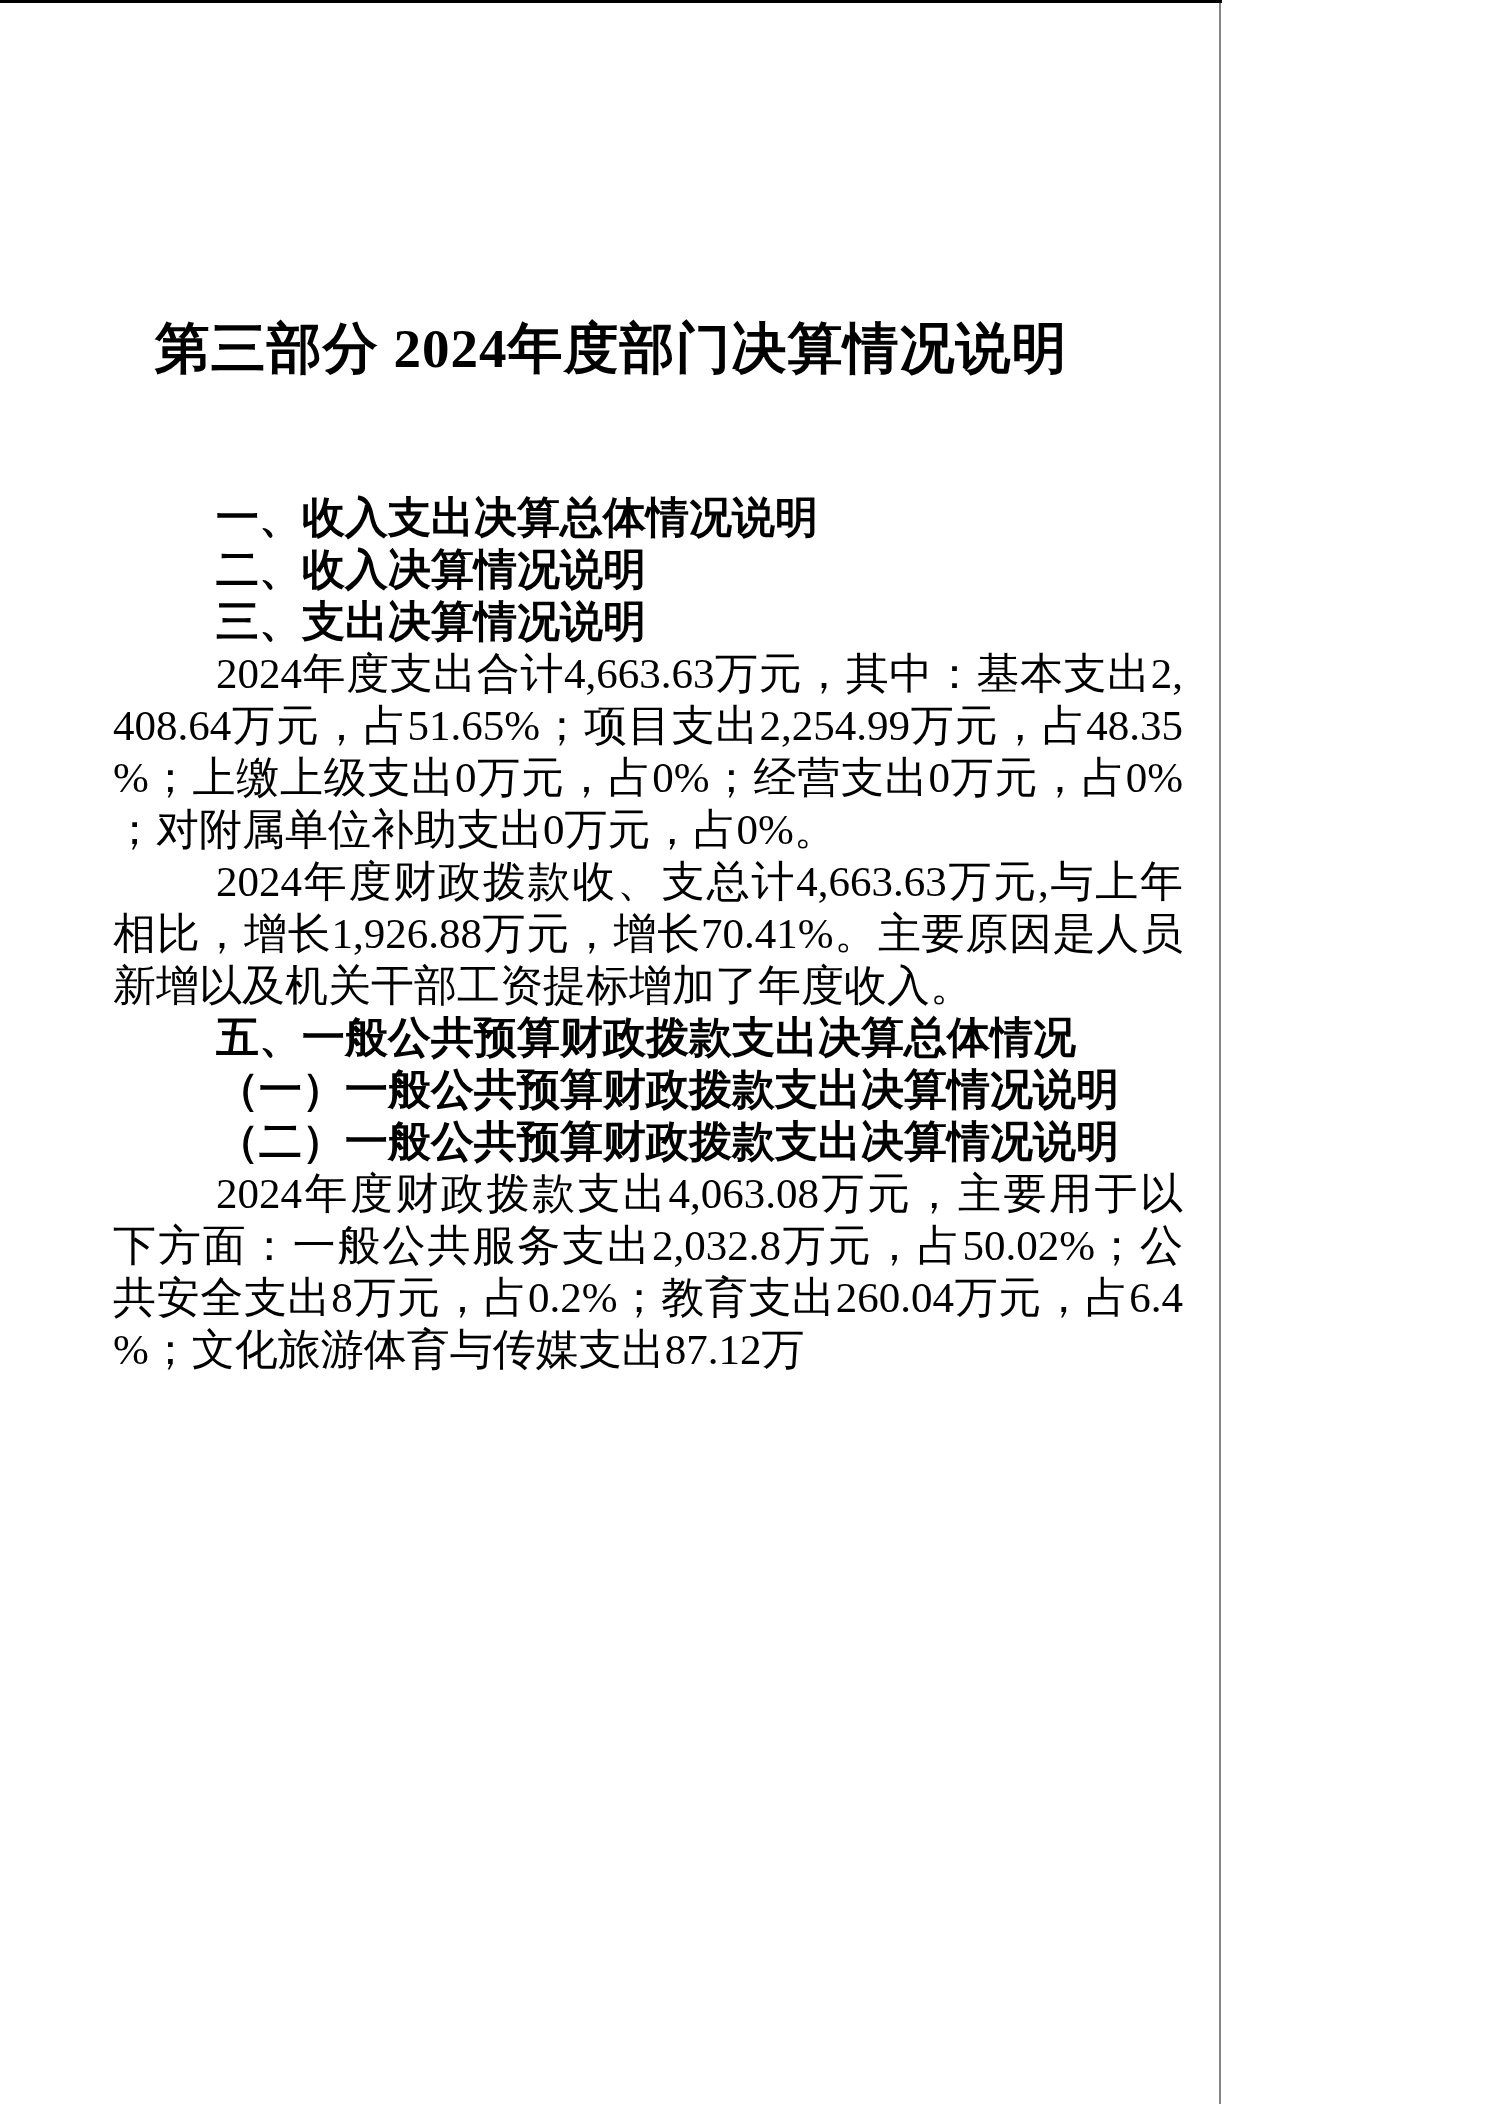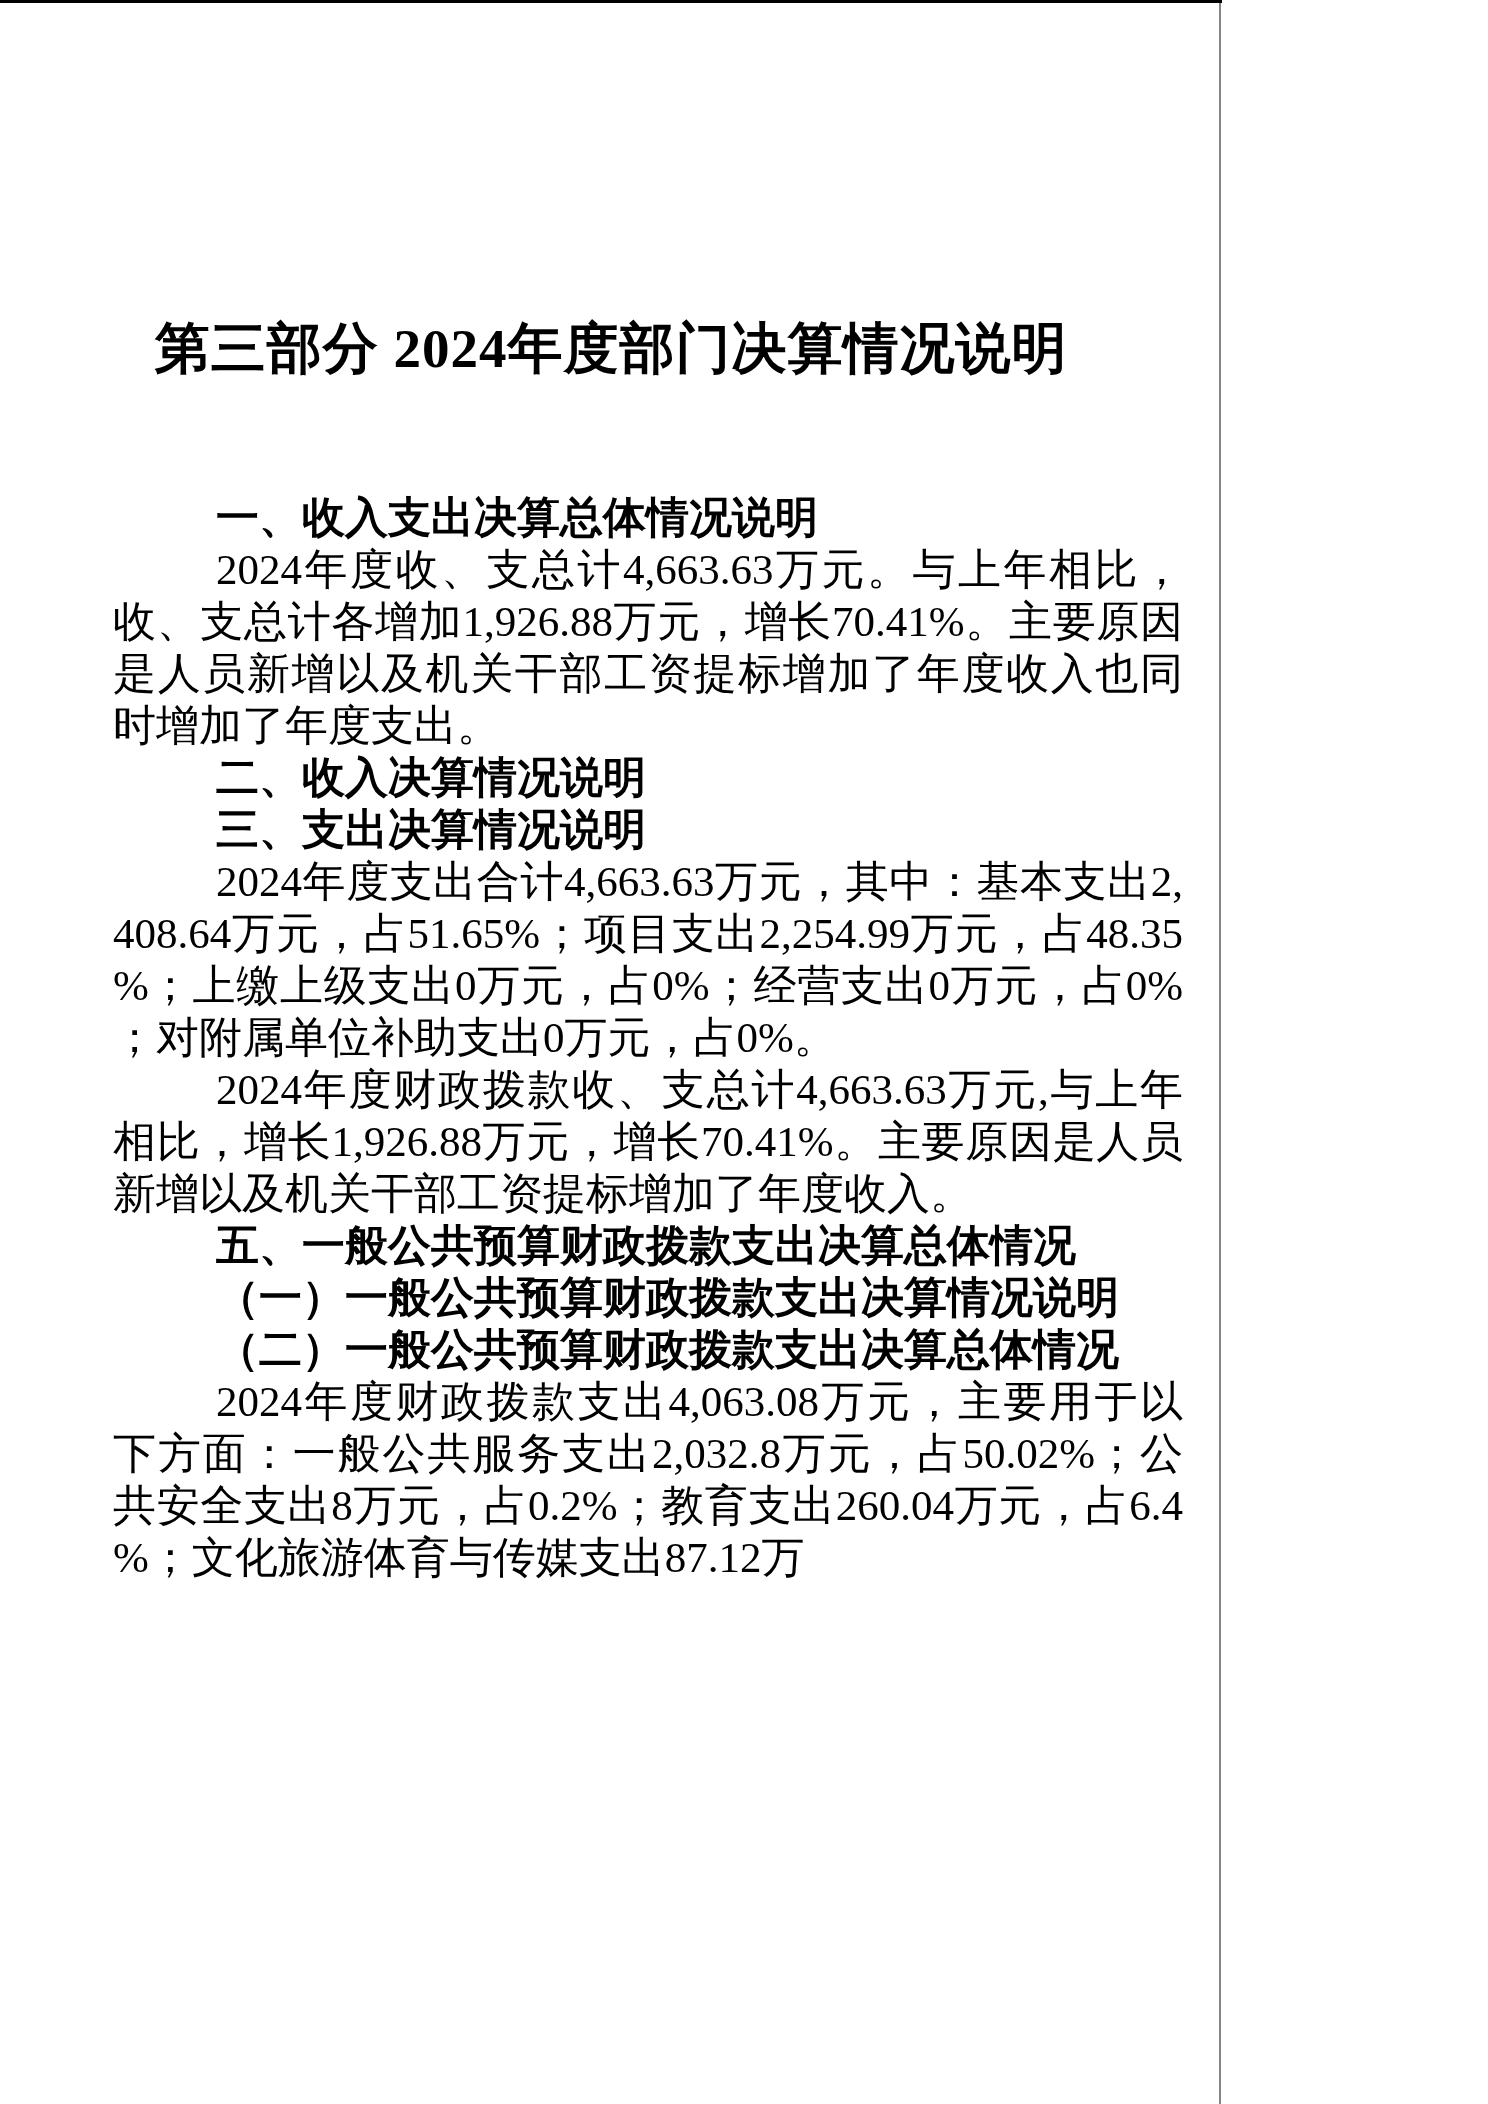--- a/index.html
+++ b/index.html
@@ -65,30 +65,29 @@
 
 <div class="page">
   <div class="top-line"></div>
   <div class="right-line"></div>
 
   <h1 class="doc-title">第三部分 2024年度部门决算情况说明</h1>
 
   <div class="content">
 
     <h2 class="sec-heading">一、收入支出决算总体情况说明</h2>
-    <p class="body-par">2024年度收、支总计4,663.63万元。与上年相比，收、支总计各增加1,926.88万元，增长70.41%。主要原因是人员新增以及机关干部工资提标增加了年度收入也同时增加了年度支出。</p>
 
     <h2 class="sec-heading">二、收入决算情况说明</h2>
 
     <h2 class="sec-heading">三、支出决算情况说明</h2>
     <p class="body-par">2024年度支出合计4,663.63万元，其中：基本支出2,408.64万元，占51.65%；项目支出2,254.99万元，占48.35%；上缴上级支出0万元，占0%；经营支出0万元，占0%；对附属单位补助支出0万元，占0%。</p>
 
     <p class="body-par">2024年度财政拨款收、支总计4,663.63万元,与上年相比，增长1,926.88万元，增长70.41%。主要原因是人员新增以及机关干部工资提标增加了年度收入。</p>
 
     <h2 class="sec-heading">五、一般公共预算财政拨款支出决算总体情况</h2>
 
     <h3 class="sec-heading">（一）一般公共预算财政拨款支出决算情况说明</h3>
 
-    <h3 class="sec-heading">（二）一般公共预算财政拨款支出决算总体情况</h3>
+    <h3 class="sec-heading">（二）一般公共预算财政拨款支出决算情况说明</h3>
     <p class="body-par">2024年度财政拨款支出4,063.08万元，主要用于以下方面：一般公共服务支出2,032.8万元，占50.02%；公共安全支出8万元，占0.2%；教育支出260.04万元，占6.4%；文化旅游体育与传媒支出87.12万</p>
 
   </div>
 </div>
 
 </body></html>

